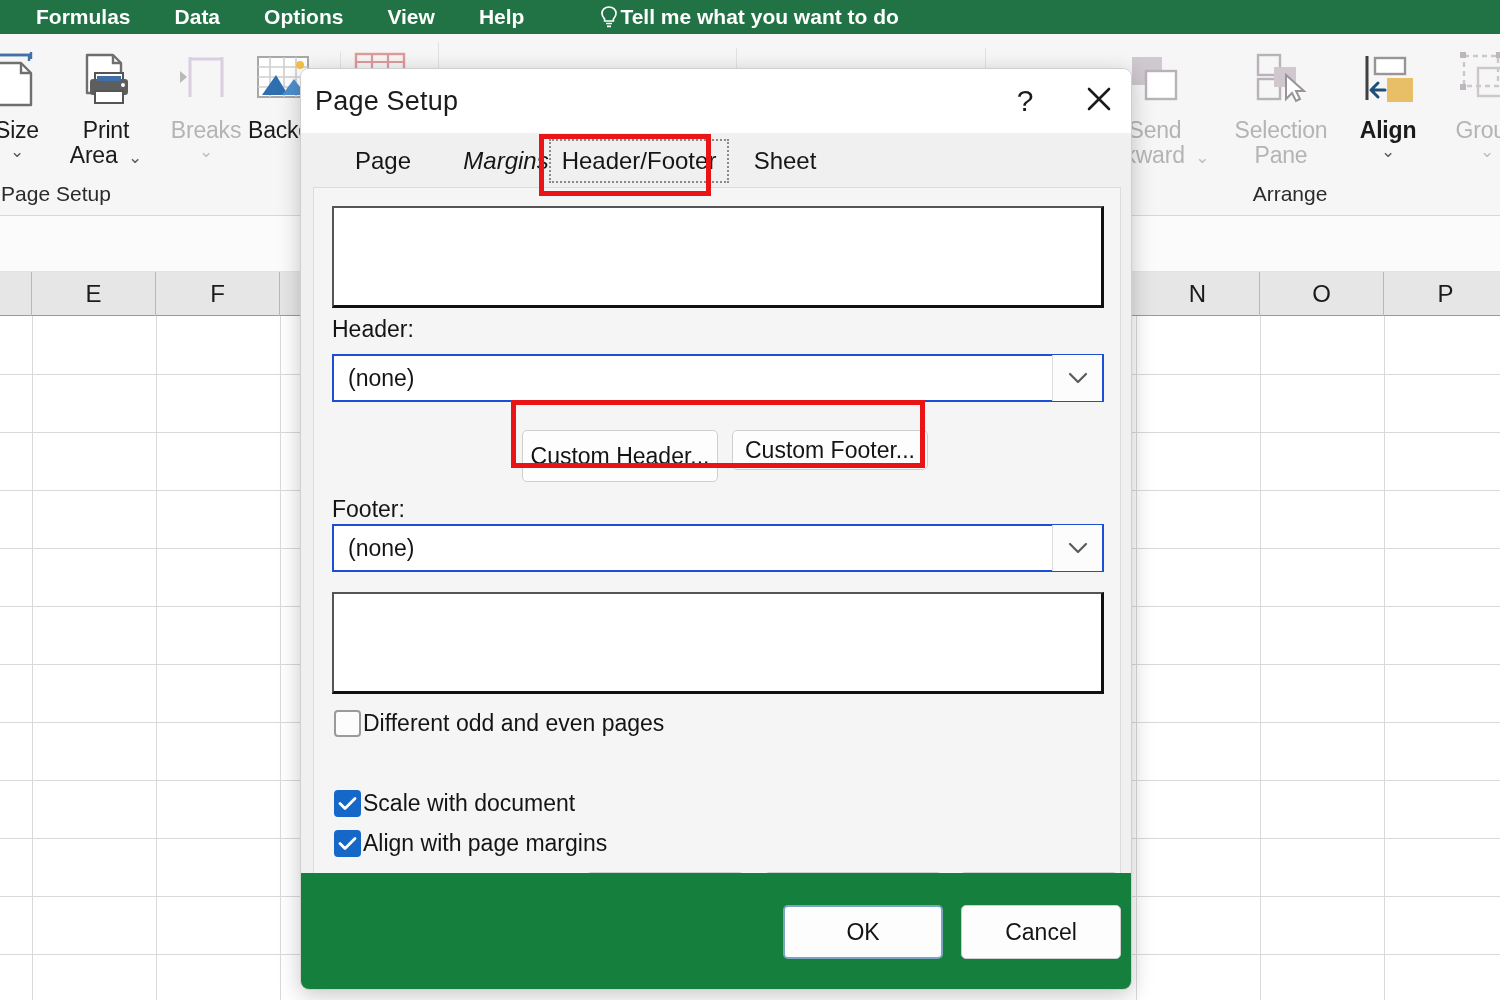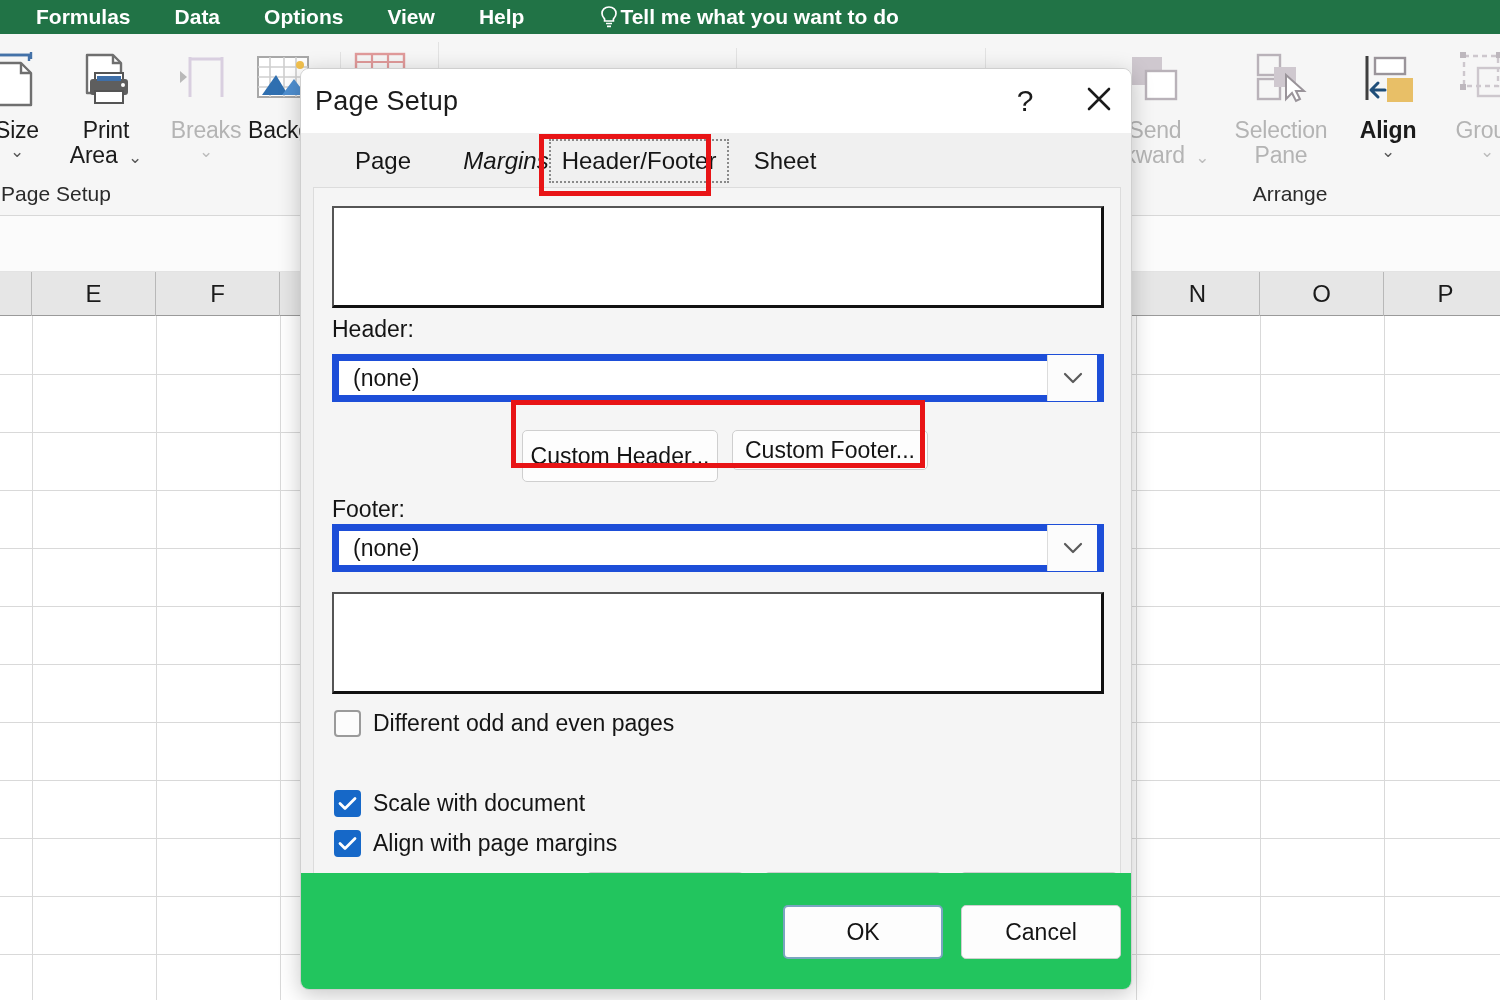--- a/index.html
+++ b/index.html
@@ -112,49 +112,49 @@
   }
 
   .preview-box {
     position: absolute; background: #ffffff;
     border-top: 2px solid #555; border-left: 2px solid #555;
     border-right: 3px solid #111; border-bottom: 3px solid #111;
   }
   .field-label { position: absolute; font-size: 23px; color: #141414; }
 
   .combo {
-    position: absolute; height: 48px; background: #ffffff; border: 7px solid #1d4ed8;
+    position: absolute; height: 48px; background: #ffffff; border: 2px solid #1d4ed8;
     display: flex; align-items: center;
   }
   .combo .cval { font-size: 23px; color: #141414; padding-left: 14px; flex: 1; }
   .combo .carrow {
     width: 50px; height: 46px; border-left: 1px solid #dcdcdc; background: #fcfcfc;
     display: flex; align-items: center; justify-content: center;
   }
 
   .dlgbtn {
     position: absolute; background: #fdfdfd; border: 1px solid #cfcfcf; border-radius: 5px;
     display: flex; align-items: center; justify-content: center;
     font-size: 23px; color: #141414; white-space: nowrap;
   }
   .dlgbtn.primary { border: 2px solid #7aa5c0; background: #fdfdfd; }
 
   .redbox { position: absolute; border: 5px solid #e81416; pointer-events: none; }
 
-  .cb-row { position: absolute; display: flex; align-items: center; gap: 12px; }
+  .cb-row { position: absolute; display: flex; align-items: center; gap: 2px; }
   .cb {
     width: 27px; height: 27px; border-radius: 4px; border: 2px solid #9a9a9a; background: #fcfcfc;
     display: flex; align-items: center; justify-content: center; flex: 0 0 auto;
   }
   .cb.on { background: #1668c8; border-color: #1668c8; }
   .cb.on svg { display: block; }
   .cb-label { font-size: 23px; color: #141414; white-space: nowrap; }
 
   .dlg-footbar {
-    position: absolute; left: 0; bottom: 0; width: 832px; height: 116px; background: #22c55e;
+    position: absolute; left: 0; bottom: 0; width: 832px; height: 116px; background: #15803d;
   }
 </style>
 </head>
 <body>
 
 <div id="root">
 
   <div class="ribbon-tabs">
     <span class="tab">Formulas</span>
     <span class="tab">Data</span>

